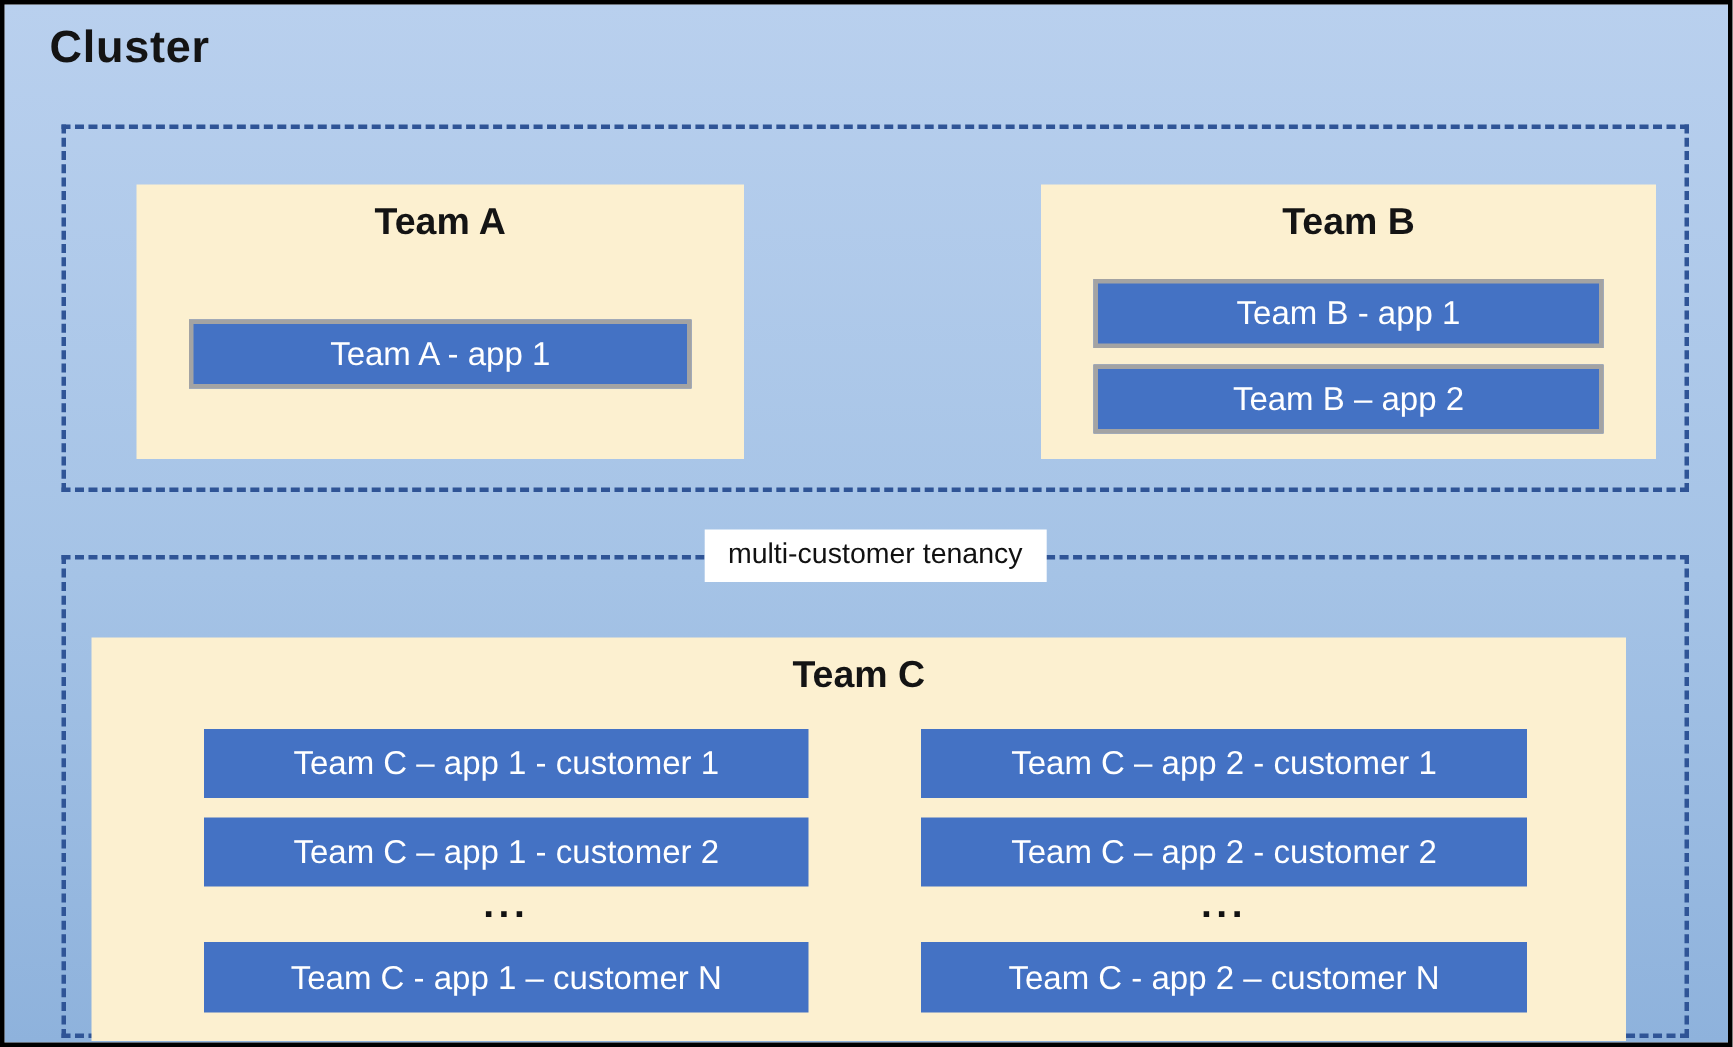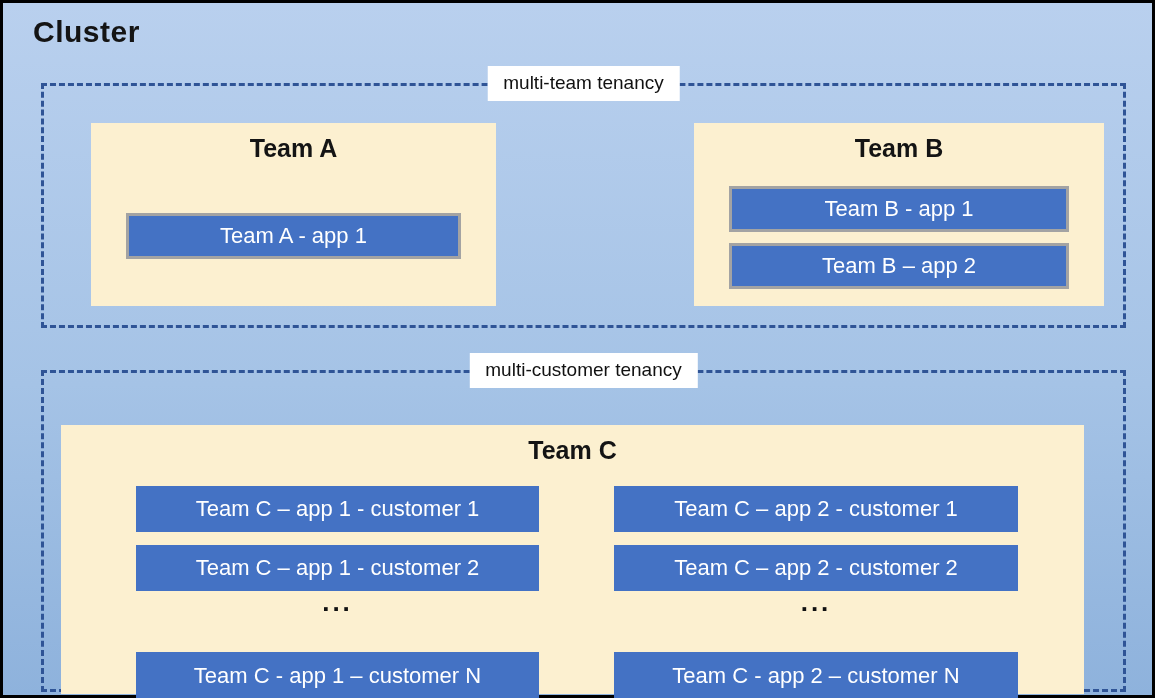--- a/index.html
+++ b/index.html
@@ -48,36 +48,35 @@
   
   #team-a-app-1 { left:35px; top:90px;  width:335px; height:46px; }
   #team-b-app-1 { left:35px; top:63px;  width:340px; height:46px; }
   #team-b-app-2 { left:35px; top:120px; width:340px; height:46px; }
   
   .team-c-col { position:absolute; top:61px; height:196px; }
   #team-c-col-1 { left:75px;  width:403px; }
   #team-c-col-2 { left:553px; width:404px; }
   .team-c-col .row-1 { left:0; top:0;     width:100%; height:46px; }
   .team-c-col .row-2 { left:0; top:59px;  width:100%; height:46px; }
-  .team-c-col .row-n { left:0; top:142px; width:100%; height:47px;margin-top:24px; }
+  .team-c-col .row-n { left:0; top:142px; width:100%; height:47px; }
   .dots {
     position:absolute; top:101px; left:0; width:100%;
     text-align:center; font-size:26px; font-weight:bold;
     letter-spacing:3px; color:#111;
   }
 </style>
 </head>
 <body>
 
 <div class="cluster">
 
   <div class="cluster-title">Cluster</div>
 
   <div class="tenancy" id="multi-team">
-    <div class="tenancy-label">multi-team tenancy</div>
 
     <div class="team" id="team-a">
       <div class="team-title">Team A</div>
       <div class="app bordered" id="team-a-app-1">Team A - app 1</div>
     </div>
 
     <div class="team" id="team-b">
       <div class="team-title">Team B</div>
       <div class="app bordered" id="team-b-app-1">Team B - app 1</div>
       <div class="app bordered" id="team-b-app-2">Team B – app 2</div>

